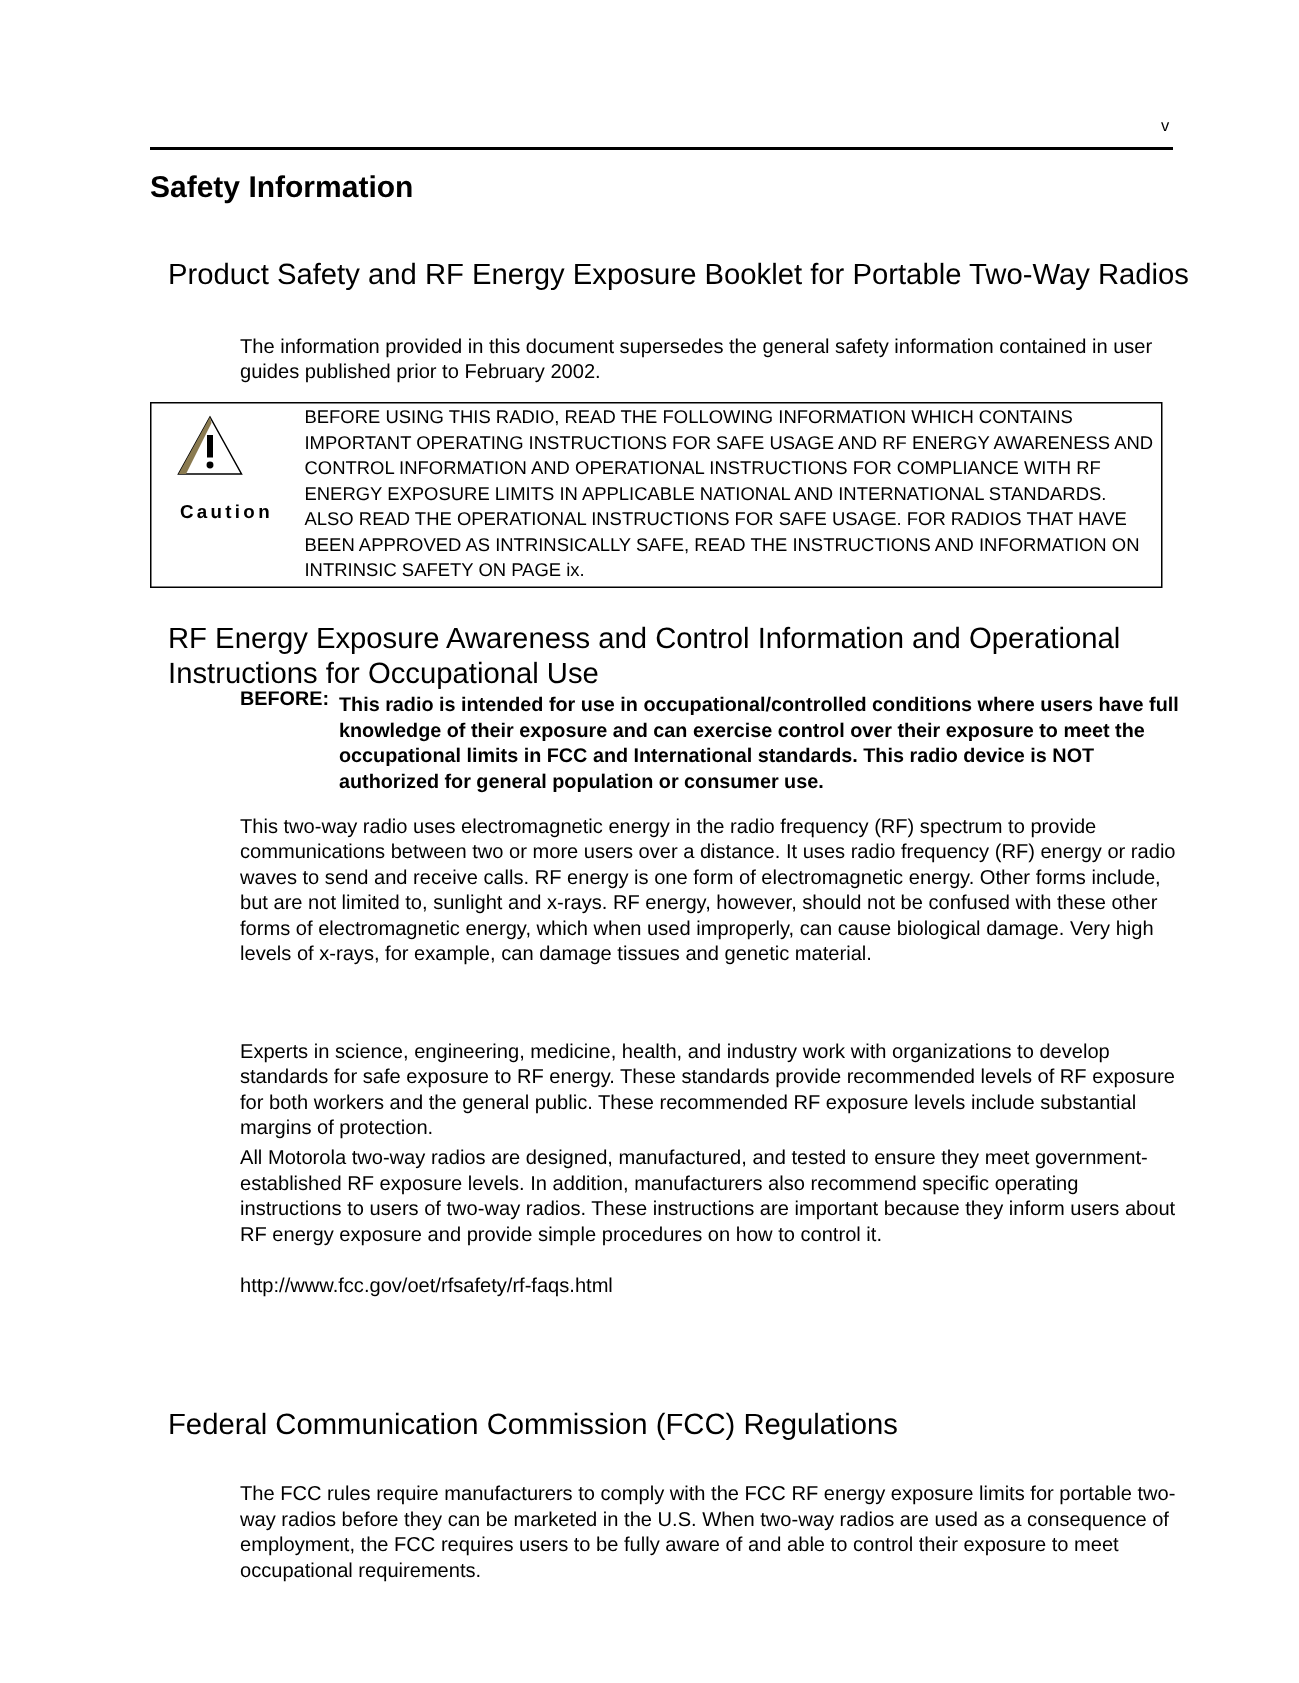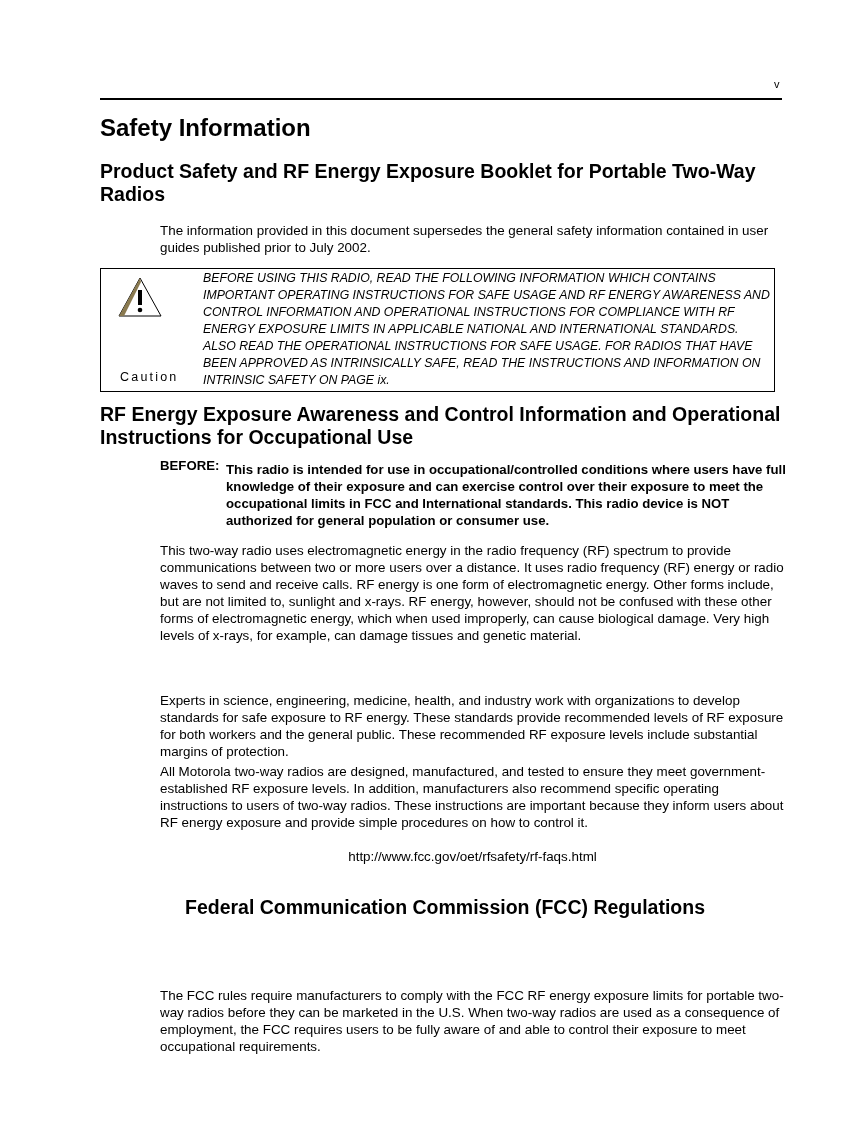--- a/index.html
+++ b/index.html
@@ -1,40 +1,40 @@
 <!DOCTYPE html>
 <html><head>
 <meta charset="utf-8">
 <style>
   html, body { margin: 0; padding: 0; background: #ffffff; }
   body { width: 866px; height: 1122px; position: relative; font-family: "Liberation Sans", sans-serif; color: #000; overflow: hidden; }
   .page-num { position: absolute; top: 78px; left: 774px; font-size: 11px; }
   .rule { position: absolute; top: 98px; left: 100px; width: 682px; height: 2px; background: #000; }
-  .h1 { position: absolute; top: 114px; left: 100px; font-size: 24px; font-weight: bold; margin: 0; }
-  .h2 { position: absolute; left: 100px; width: 690px; font-size: 19.5px; font-weight: bold; line-height: 23px; margin: 0; }
+  .h1 { position: absolute; top: 114px; left: 100px; font-size: 20px; font-weight: bold; margin: 0; }
+  .h2 { position: absolute; left: 100px; width: 690px; font-size: 19.5px; font-weight: normal; line-height: 23px; margin: 12px; }
   .para { position: absolute; left: 160px; width: 625px; font-size: 13.4px; line-height: 17px; margin: 0; }
   .caution-box { position: absolute; top: 268px; left: 100px; width: 673px; height: 122px; border: 1px solid #000; }
   .caution-icon { position: absolute; left: 17px; top: 8px; width: 44px; height: 40px; }
-  .caution-label { position: absolute; left: 19px; top: 65px; font-size: 12.5px; font-weight: normal; letter-spacing: 2.2px; margin-top: 36px; }
-  .caution-text { position: absolute; left: 102px; top: 1px; width: 570px; font-size: 12.3px; line-height: 17px; margin: 0; font-style: italic; }
+  .caution-label { position: absolute; left: 19px; top: 65px; font-size: 12.5px; font-weight: bold; letter-spacing: 2.2px; }
+  .caution-text { position: absolute; left: 102px; top: 1px; width: 570px; font-size: 12.3px; line-height: 17px; margin: 0; }
   .notice { position: absolute; top: 457px; left: 160px; width: 625px; font-size: 13.2px; font-weight: bold; line-height: 17px; }
   .notice-label { position: absolute; left: 0; top: 0; }
   .notice-text { position: absolute; left: 62px; top: 0; width: 562px; margin: 4px; }
-  .url { display: block; text-align: center; }
+  .url { display: block; }
 </style>
 </head>
 <body>
 
 <div class="page-num">v</div>
 <div class="rule"></div>
 
 <h1 class="h1">Safety Information</h1>
 
 <h2 class="h2" style="top:160px;">Product Safety and RF Energy Exposure Booklet for Portable Two-Way Radios</h2>
-<p class="para" style="top:222px;">The information provided in this document supersedes the general safety information contained in user guides published prior to July 2002.</p>
+<p class="para" style="top:222px;">The information provided in this document supersedes the general safety information contained in user guides published prior to February 2002.</p>
 
 <div class="caution-box">
   <svg class="caution-icon" viewBox="0 0 44 40">
     <polygon points="22,1 43,39 1,39" fill="#fff" stroke="#000" stroke-width="1"></polygon>
     <polygon points="22,1 1,39 6,39 23,5" fill="#8a7a50"></polygon>
     <rect x="20" y="13" width="4" height="15" fill="#000"></rect>
     <circle cx="22" cy="33" r="2.3" fill="#000"></circle>
   </svg>
   <div class="caution-label">Caution</div>
   <p class="caution-text">BEFORE USING THIS RADIO, READ THE FOLLOWING INFORMATION WHICH CONTAINS IMPORTANT OPERATING INSTRUCTIONS FOR SAFE USAGE AND RF ENERGY AWARENESS AND CONTROL INFORMATION AND OPERATIONAL INSTRUCTIONS FOR COMPLIANCE WITH RF ENERGY EXPOSURE LIMITS IN APPLICABLE NATIONAL AND INTERNATIONAL STANDARDS. ALSO READ THE OPERATIONAL INSTRUCTIONS FOR SAFE USAGE. FOR RADIOS THAT HAVE BEEN APPROVED AS INTRINSICALLY SAFE, READ THE INSTRUCTIONS AND INFORMATION ON INTRINSIC SAFETY ON PAGE ix.</p>
@@ -47,14 +47,14 @@
   <p class="notice-text">This radio is intended for use in occupational/controlled conditions where users have full knowledge of their exposure and can exercise control over their exposure to meet the occupational limits in FCC and International standards. This radio device is NOT authorized for general population or consumer use.</p>
 </div>
 
 <p class="para" style="top:542px;">This two-way radio uses electromagnetic energy in the radio frequency (RF) spectrum to provide communications between two or more users over a distance. It uses radio frequency (RF) energy or radio waves to send and receive calls. RF energy is one form of electromagnetic energy. Other forms include, but are not limited to, sunlight and x-rays. RF energy, however, should not be confused with these other forms of electromagnetic energy, which when used improperly, can cause biological damage. Very high levels of x-rays, for example, can damage tissues and genetic material.</p>
 <p class="para" style="top:692px;">Experts in science, engineering, medicine, health, and industry work with organizations to develop standards for safe exposure to RF energy. These standards provide recommended levels of RF exposure for both workers and the general public. These recommended RF exposure levels include substantial margins of protection.</p>
 <p class="para" style="top:763px;">All Motorola two-way radios are designed, manufactured, and tested to ensure they meet government-established RF exposure levels. In addition, manufacturers also recommend specific operating instructions to users of two-way radios. These instructions are important because they inform users about RF energy exposure and provide simple procedures on how to control it.</p>
 <div class="para" style="top:848px;">
   <span class="url">http://www.fcc.gov/oet/rfsafety/rf-faqs.html</span>
 </div>
 
-<h2 class="h2" style="top:896px;text-align:center;">Federal Communication Commission (FCC) Regulations</h2>
+<h2 class="h2" style="top:927px;">Federal Communication Commission (FCC) Regulations</h2>
 <p class="para" style="top:967px;margin-top:20px;">The FCC rules require manufacturers to comply with the FCC RF energy exposure limits for portable two-way radios before they can be marketed in the U.S. When two-way radios are used as a consequence of employment, the FCC requires users to be fully aware of and able to control their exposure to meet occupational requirements.</p>
 
 </body></html>

